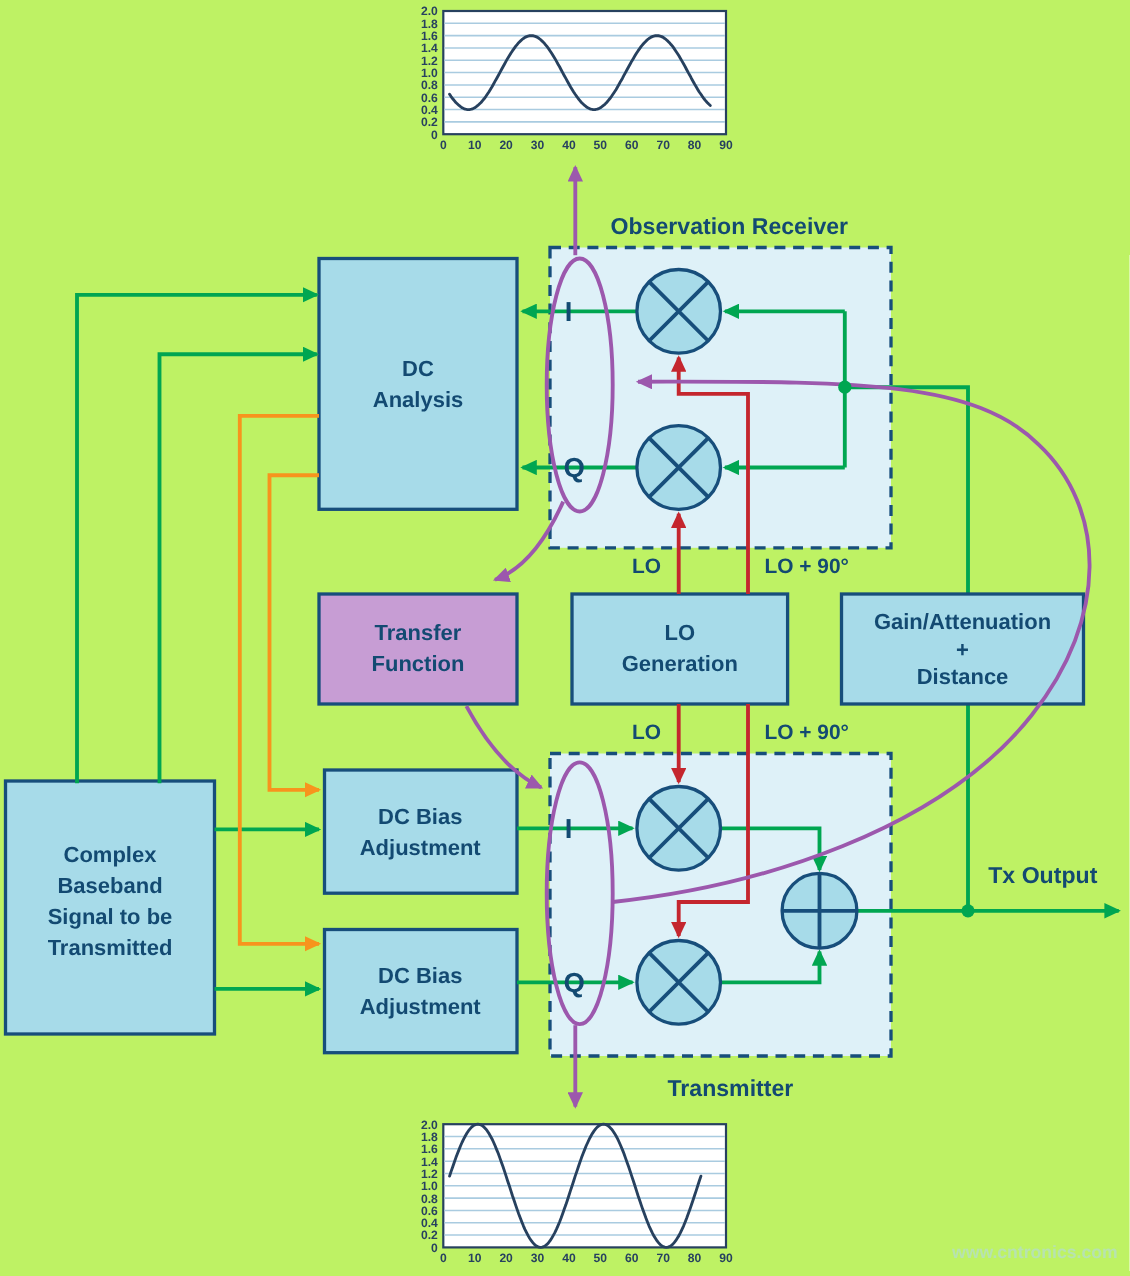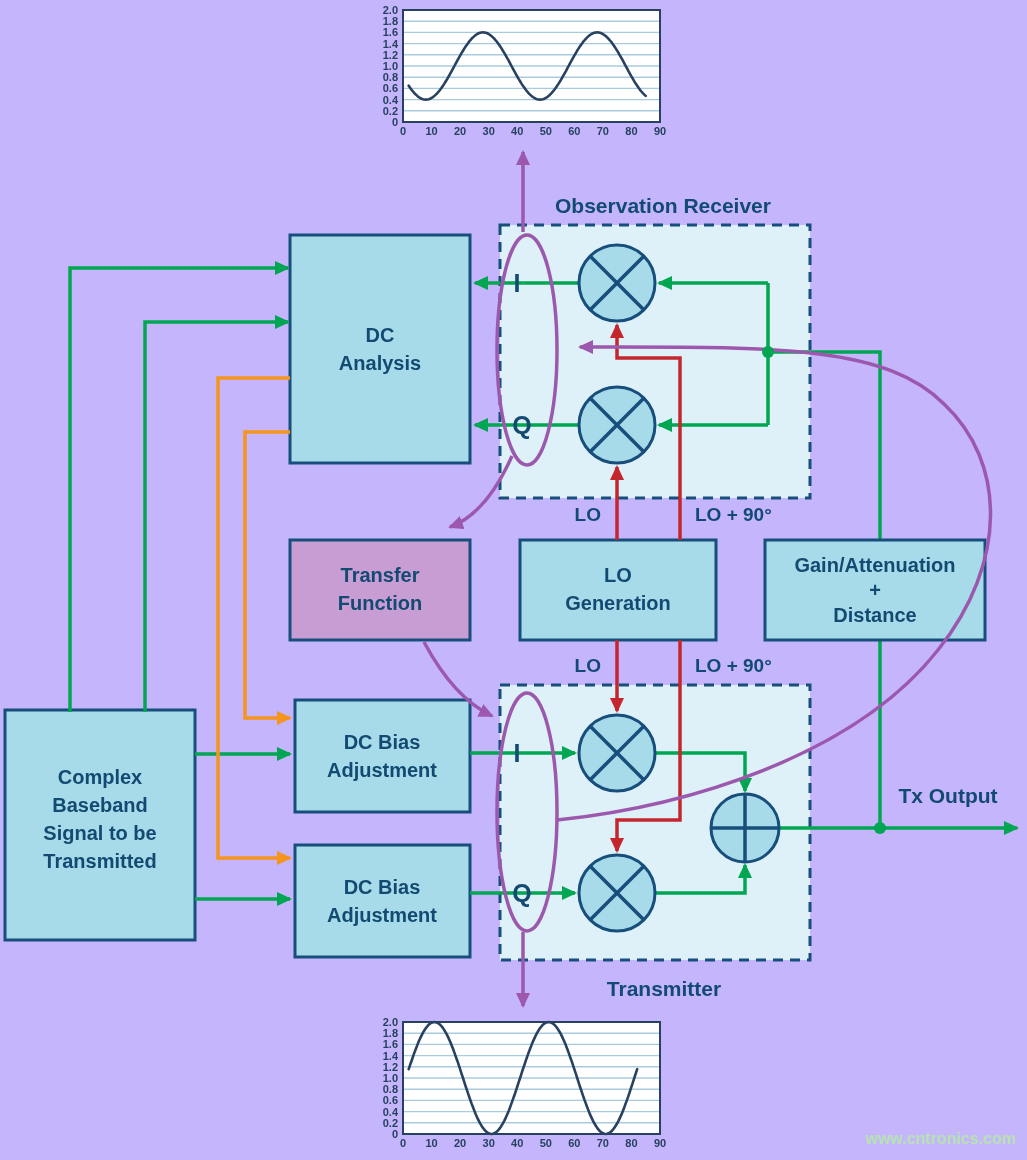--- a/index.html
+++ b/index.html
@@ -1,21 +1,21 @@
 <!DOCTYPE html>
 <html style="--green: #00a651; --orange: #f7941d; --red: #c4262e; --purple: #9c58ad; --block-fill: #a7dbe9; --block-stroke: #174e7b; --purple-block-fill: #c79dd4; --dashed-fill: #def1f8; --label: #134a72; --chart-line: #27415f; --chart-grid: #a9cbe0; --wm: #b7e3b0;"><head>
 <meta charset="utf-8">
 <style>
   html,body{margin:0;background:#fff}
   :root{
     --green:#00a651;--orange:#f7941d;--red:#c4262e;--purple:#9c58ad;
     --block-fill:#a7dbe9;--block-stroke:#174e7b;--purple-block-fill:#c79dd4;
     --dashed-fill:#def1f8;--label:#134a72;--chart-line:#27415f;--chart-grid:#a9cbe0;--wm:#b7e3b0
   }
-  .canvas{position:relative;width:1027px;height:1160px;background:#c4b5fd;overflow:hidden}
+  .canvas{position:relative;width:1027px;height:1160px;background:#bef264;overflow:hidden}
   svg{display:block}
   .gline{stroke:var(--green);stroke-width:3.5;fill:none}
   .oline{stroke:var(--orange);stroke-width:3.5;fill:none}
   .rline{stroke:var(--red);stroke-width:3.5;fill:none}
   .pline{stroke:var(--purple);stroke-width:3.5;fill:none}
   .block{fill:var(--block-fill);stroke:var(--block-stroke);stroke-width:3}
   .pblockfill{fill:var(--purple-block-fill)}
   .dashedbox{fill:var(--dashed-fill);stroke:var(--block-stroke);stroke-width:3;stroke-dasharray:10 7}
   .mixcircle{fill:var(--block-fill);stroke:var(--block-stroke);stroke-width:3}
   .mixpart{stroke:var(--block-stroke);stroke-width:3.5;fill:none}

